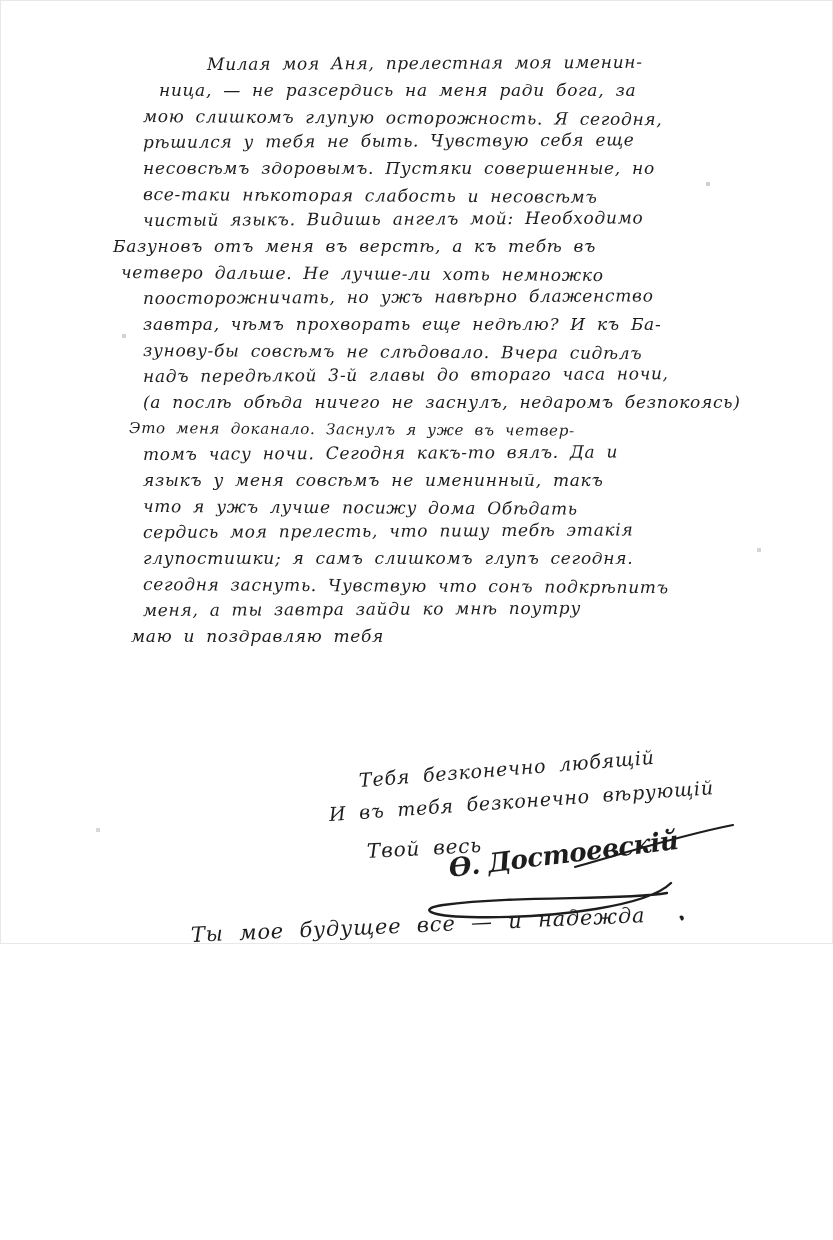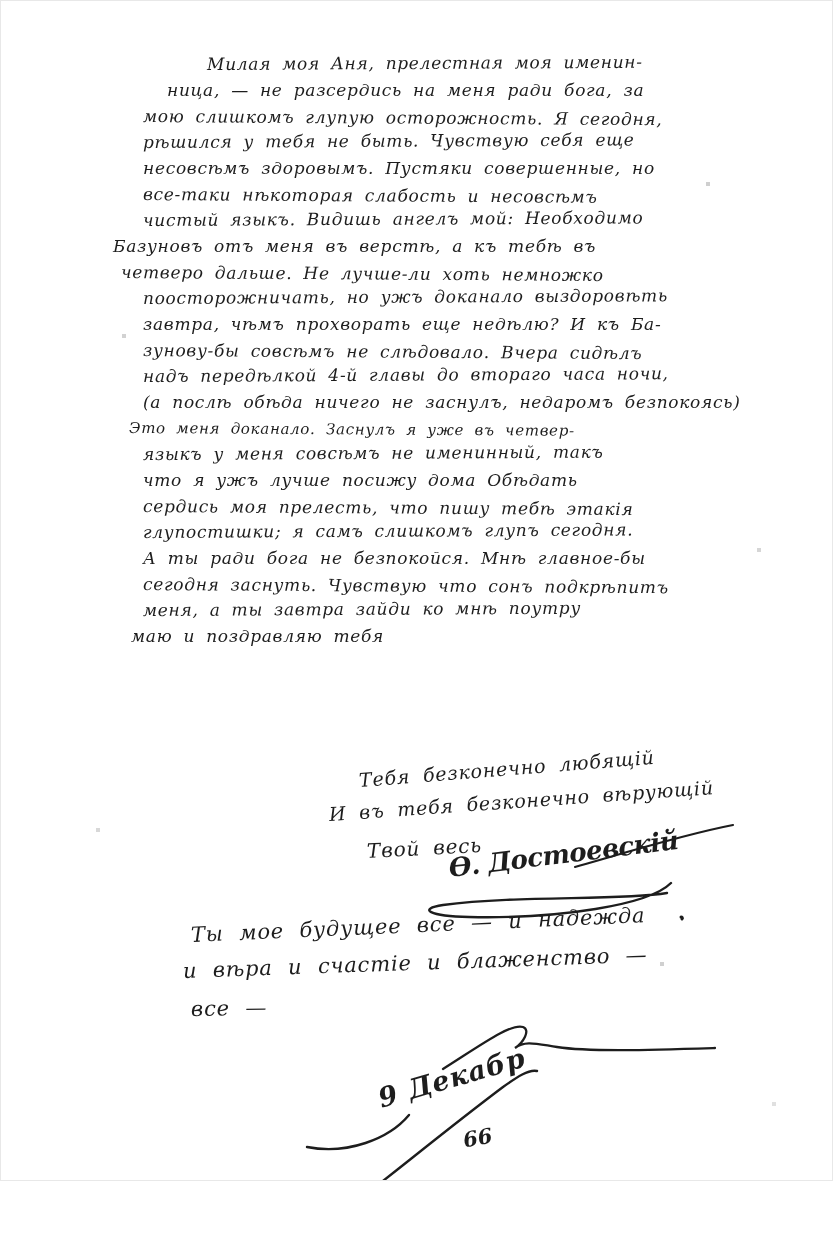--- a/index.html
+++ b/index.html
@@ -1,19 +1,19 @@
 <!DOCTYPE html>
 <html><head>
 <meta charset="utf-8">
 <style>
   html, body { margin: 0; padding: 0; background: #ffffff; }
   .page {
     position: relative;
     width: 833px;
-    height: 1181px;
+    height: 944px;
     margin: 0 auto;
     background: #ffffff;
     overflow: hidden;
     font-family: "DejaVu Serif", "DejaVu Sans", serif;
     color: #1d1d1d;
     box-sizing: border-box;
     border: 1px solid #e8e8e8;
   }
   
   .body-block {
@@ -27,21 +27,21 @@
     font-size: 17px;
     line-height: 26px;
     letter-spacing: 0.7px;
     word-spacing: 5px;
     white-space: nowrap;
     transform-origin: left center;
   }
   .body-block .line:nth-child(3n)   { transform: rotate(0.35deg); }
   .body-block .line:nth-child(3n+1) { transform: rotate(-0.3deg); }
   .body-block .line:nth-child(1)  { margin-left: 64px; }
-  .body-block .line:nth-child(2)  { margin-left: 24px; }
+  .body-block .line:nth-child(2)  { margin-left: 16px; }
   .body-block .line:nth-child(8)  { margin-left: -30px; }
   .body-block .line:nth-child(9)  { margin-left: -22px; }
   .body-block .line:nth-child(15) { margin-left: -14px; font-size: 15px; }
   .body-block .line:nth-child(23) { margin-left: -12px; }
   .body-block .line:nth-child(27) { margin-left: 8px; }
 
   
   .closing-line {
     position: absolute;
     font-style: italic;
@@ -132,31 +132,31 @@
   <div class="body-block">
       <div class="line">Милая моя Аня, прелестная моя именин-</div>
       <div class="line">ница, — не разсердись на меня ради бога, за</div>
       <div class="line">мою слишкомъ глупую осторожность. Я сегодня,</div>
       <div class="line">рѣшился у тебя не быть. Чувствую себя еще</div>
       <div class="line">несовсѣмъ здоровымъ. Пустяки совершенные, но</div>
       <div class="line">все-таки нѣкоторая слабость и несовсѣмъ</div>
       <div class="line">чистый языкъ. Видишь ангелъ мой: Необходимо</div>
       <div class="line">Базуновъ отъ меня въ верстѣ, а къ тебѣ въ</div>
       <div class="line">четверо дальше. Не лучше-ли хоть немножко</div>
-      <div class="line">поосторожничать, но ужъ доканало выздоровѣть</div>
+      <div class="line">поосторожничать, но ужъ навѣрно блаженство</div>
       <div class="line">завтра, чѣмъ прохворать еще недѣлю? И къ Ба-</div>
       <div class="line">зунову-бы совсѣмъ не слѣдовало. Вчера сидѣлъ</div>
-      <div class="line">надъ передѣлкой 4-й главы до втораго часа ночи,</div>
+      <div class="line">надъ передѣлкой 3-й главы до втораго часа ночи,</div>
       <div class="line">(а послѣ обѣда ничего не заснулъ, недаромъ безпокоясь)</div>
       <div class="line">Это меня доканало. Заснулъ я уже въ четвер-</div>
+      <div class="line">томъ часу ночи. Сегодня какъ-то вялъ. Да и</div>
       <div class="line">языкъ у меня совсѣмъ не именинный, такъ</div>
       <div class="line">что я ужъ лучше посижу дома Обѣдать</div>
       <div class="line">сердись моя прелесть, что пишу тебѣ этакія</div>
       <div class="line">глупостишки; я самъ слишкомъ глупъ сегодня.</div>
-      <div class="line">А ты ради бога не безпокойся. Мнѣ главное-бы</div>
       <div class="line">сегодня заснуть. Чувствую что сонъ подкрѣпитъ</div>
       <div class="line">меня, а ты завтра зайди ко мнѣ поутру</div>
       <div class="line">маю и поздравляю тебя</div>
     </div>
 
   <div class="closing-line close-0">Тебя безконечно любящій</div>
   <div class="closing-line close-1">И въ тебя безконечно вѣрующій</div>
   <div class="closing-line close-2">Твой весь</div>
 
   <div class="signature">Ѳ. Достоевскій</div>

